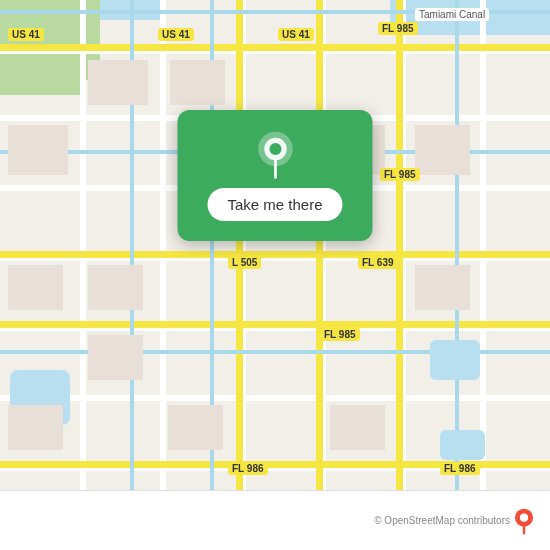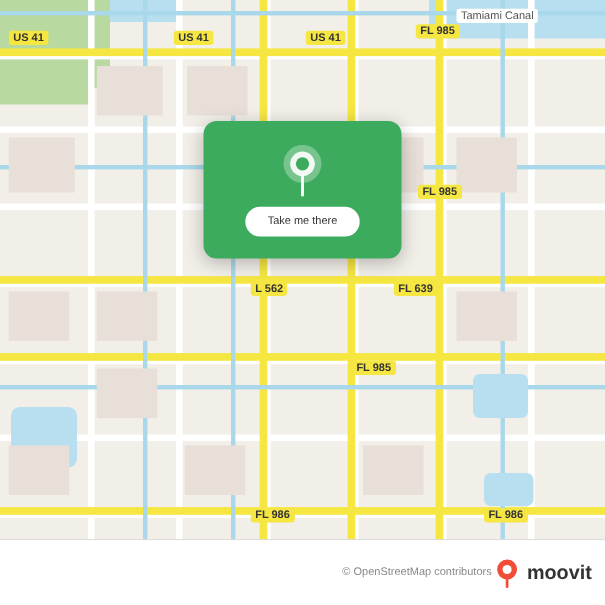--- a/index.html
+++ b/index.html
@@ -121,21 +121,21 @@
       height: 50px;
       margin-bottom: 8px;
     }
 
     #take-me-there-btn {
       background: white;
       color: #333;
       border: none;
       border-radius: 20px;
       padding: 8px 20px;
-      font-size: 10px;
+      font-size: 15px;
       font-weight: 500;
       cursor: pointer;
       white-space: nowrap;
     }
 
     
     .road-label {
       position: absolute;
       background: #f5e642;
       color: #333;
@@ -215,21 +215,21 @@
     <div class="block" style="top:405px;left:330px;width:55px;height:45px;"></div>
     <div class="block" style="top:125px;left:415px;width:55px;height:50px;"></div>
     <div class="block" style="top:265px;left:415px;width:55px;height:45px;"></div>
 
     <div class="road-label" style="top:28px;left:8px;">US 41</div>
     <div class="road-label" style="top:28px;left:158px;">US 41</div>
     <div class="road-label" style="top:28px;left:278px;">US 41</div>
     <div class="road-label" style="top:22px;left:378px;">FL 985</div>
     <div class="road-label" style="top:168px;left:380px;">FL 985</div>
     <div class="road-label" style="top:328px;left:320px;">FL 985</div>
-    <div class="road-label" style="top:256px;left:228px;">L 562</div>
+    <div class="road-label" style="top:256px;left:228px;">L 505</div>
     <div class="road-label" style="top:256px;left:358px;">FL 639</div>
     <div class="road-label" style="top:462px;left:228px;">FL 986</div>
     <div class="road-label" style="top:462px;left:440px;">FL 986</div>
     <div class="road-label-white" style="top:8px;left:415px;text-align:center;">Tamiami Canal</div>
   </div>
 
   <div id="popup-card">
 
     <svg id="pin-icon" viewBox="0 0 50 58" fill="none" xmlns="http://www.w3.org/2000/svg">
       <circle cx="25" cy="22" r="20" fill="white" opacity="0.3"></circle>
@@ -244,16 +244,15 @@
     <div id="location-info">
       <span id="attribution">© OpenStreetMap contributors</span>
     </div>
     <div id="moovit-logo">
 
       <svg id="moovit-icon" viewBox="0 0 28 34" fill="none" xmlns="http://www.w3.org/2000/svg">
         <ellipse cx="14" cy="13" rx="11" ry="11" fill="#f04e37"></ellipse>
         <circle cx="14" cy="13" r="5" fill="white"></circle>
         <path d="M14 22 L14 32" stroke="#f04e37" stroke-width="3" stroke-linecap="round"></path>
       </svg>
-      <span id="moovit-text">moovit</span>
     </div>
   </div>
 </div>
 
 </body></html>

